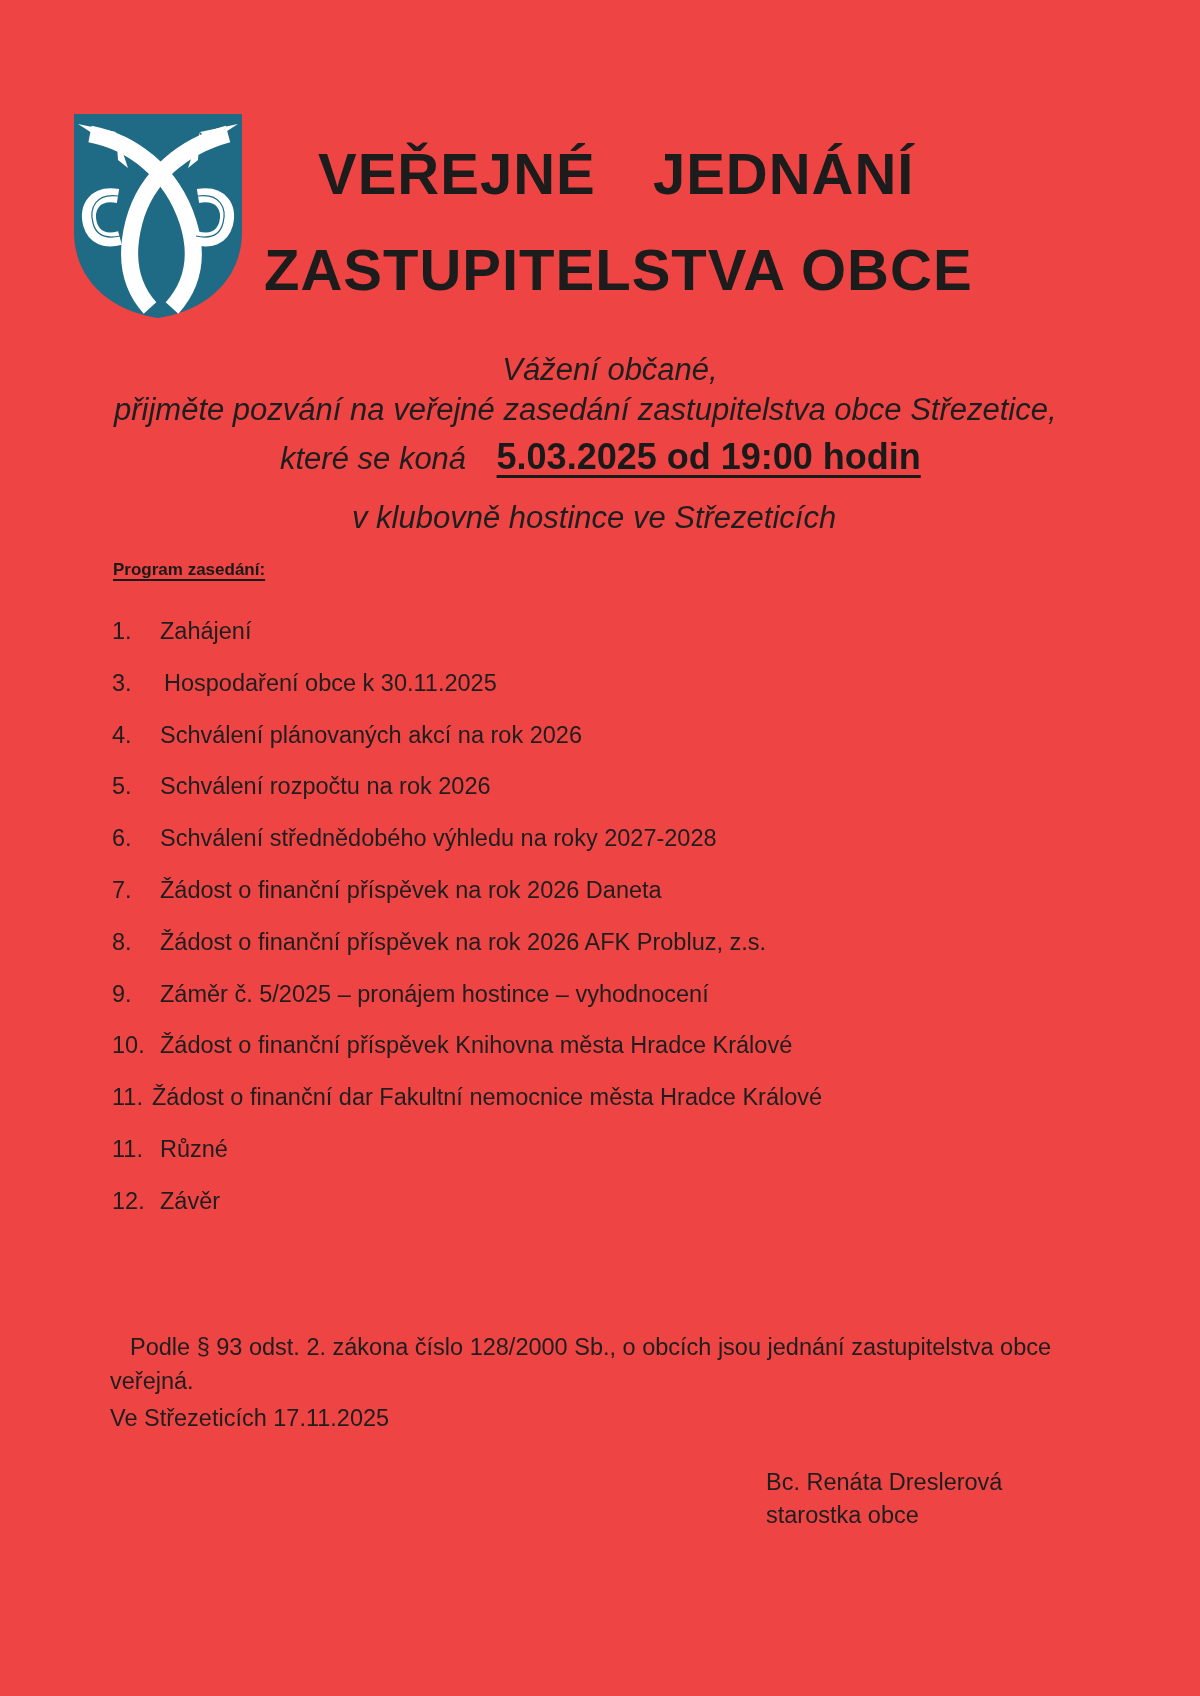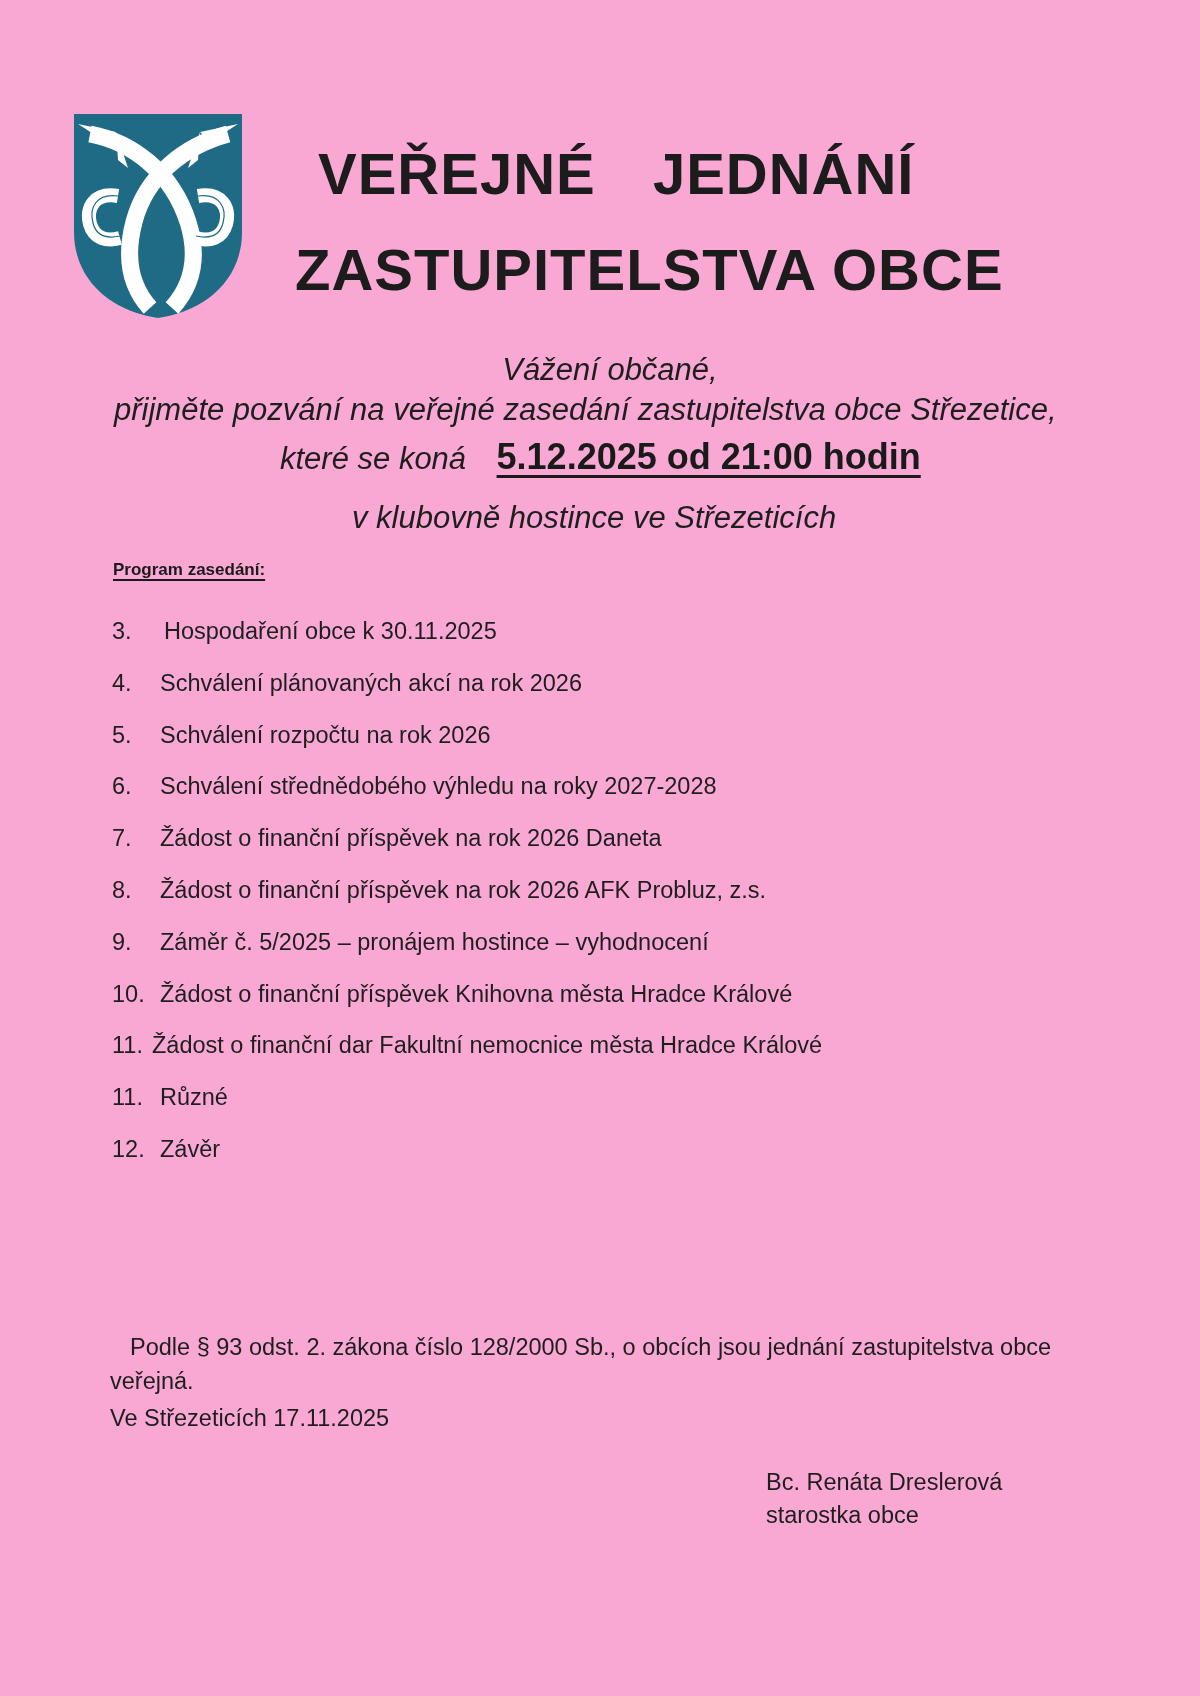--- a/index.html
+++ b/index.html
@@ -12,21 +12,21 @@
     height: 1696px;
     position: relative;
     overflow: hidden;
     font-family: "Liberation Sans", sans-serif;
     color: #1a1a1a;
   }
   .page {
     position: absolute;
     left: 0; top: 0;
     width: 1200px; height: 1696px;
-    background: #f9a8d4;
+    background: #ef4444;
   }
   .logo {
     position: absolute;
     left: 72px;
     top: 112px;
     width: 172px;
     height: 208px;
   }
   .title-line {
     position: absolute;
@@ -39,21 +39,20 @@
   .title-1 {
     left: 318px;
     top: 140px;
     font-size: 58px;
     word-spacing: 40px;
   }
   .title-2 {
     left: 264px;
     top: 236px;
     font-size: 58px;
-    margin-left: 31px;
   }
   .italic-line {
     position: absolute;
     font-style: italic;
     font-size: 31px;
     color: #1e1e1e;
     white-space: nowrap;
   }
   .greeting {
     left: 0; width: 1200px; text-align: center;
@@ -172,28 +171,29 @@
   </svg>
 
   <div class="title-line title-1">VEŘEJNÉ JEDNÁNÍ</div>
   <div class="title-line title-2">ZASTUPITELSTVA OBCE</div>
 
   <div class="italic-line greeting">Vážení občané,</div>
   <div class="italic-line invite">přijměte pozvání na veřejné zasedání zastupitelstva obce Střezetice,</div>
 
   <div class="when-row">
     <span class="when-prefix">které se koná</span>
-    <span class="when-date">5.12.2025 od 21:00 hodin</span>
+    <span class="when-date">5.03.2025 od 19:00 hodin</span>
   </div>
 
   <div class="italic-line venue">v klubovně hostince ve Střezeticích</div>
 
   <div class="program-heading">Program zasedání:</div>
 
   <ul class="agenda">
+    <li class="agenda-item"><span class="agenda-num">1.</span><span>Zahájení</span></li>
     <li class="agenda-item"><span class="agenda-num wide">3.</span><span>Hospodaření obce k 30.11.2025</span></li>
     <li class="agenda-item"><span class="agenda-num">4.</span><span>Schválení plánovaných akcí na rok 2026</span></li>
     <li class="agenda-item"><span class="agenda-num">5.</span><span>Schválení rozpočtu na rok 2026</span></li>
     <li class="agenda-item"><span class="agenda-num">6.</span><span>Schválení střednědobého výhledu na roky 2027-2028</span></li>
     <li class="agenda-item"><span class="agenda-num">7.</span><span>Žádost o finanční příspěvek na rok 2026 Daneta</span></li>
     <li class="agenda-item"><span class="agenda-num">8.</span><span>Žádost o finanční příspěvek na rok 2026 AFK Probluz, z.s.</span></li>
     <li class="agenda-item"><span class="agenda-num">9.</span><span>Záměr č. 5/2025 – pronájem hostince – vyhodnocení</span></li>
     <li class="agenda-item"><span class="agenda-num">10.</span><span>Žádost o finanční příspěvek Knihovna města Hradce Králové</span></li>
     <li class="agenda-item"><span class="agenda-num tight">11.</span><span>Žádost o finanční dar Fakultní nemocnice města Hradce Králové</span></li>
     <li class="agenda-item"><span class="agenda-num">11.</span><span>Různé</span></li>

